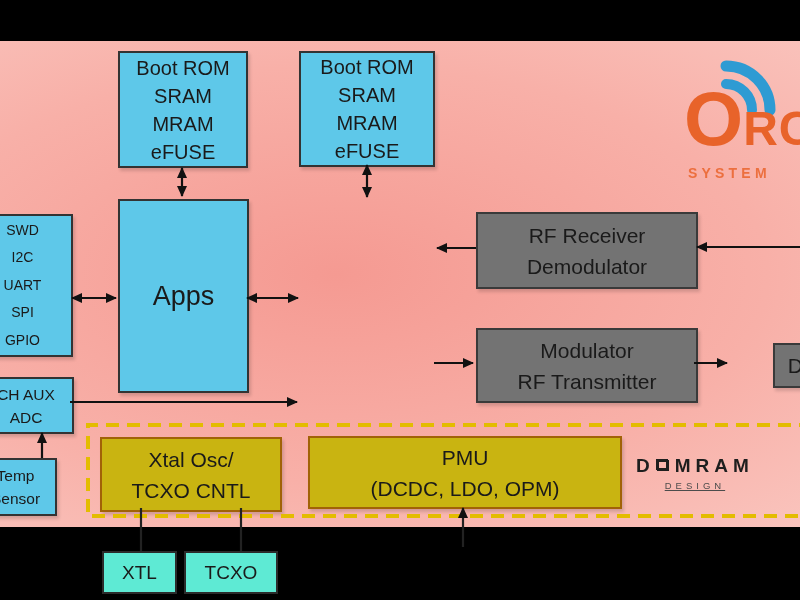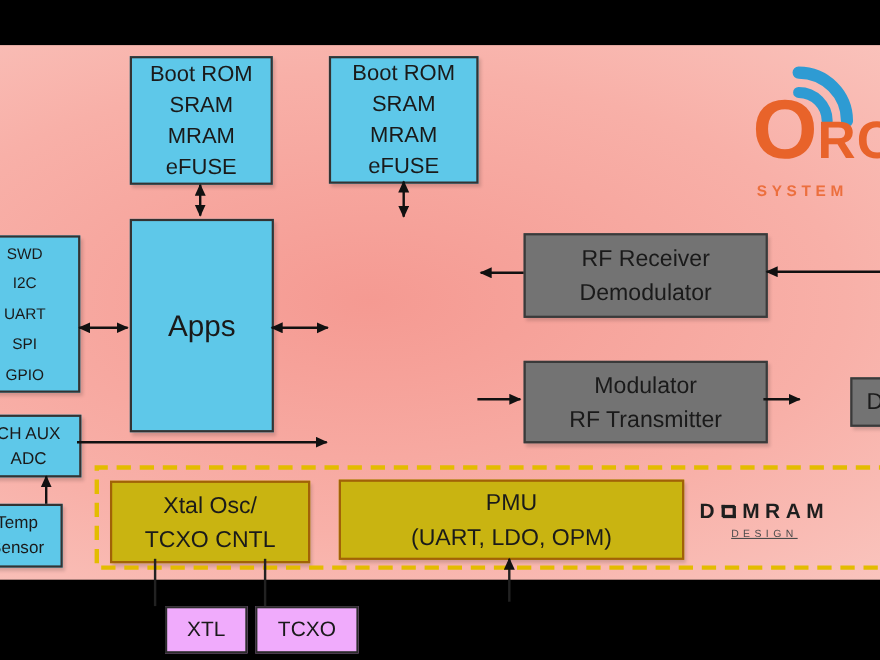--- a/index.html
+++ b/index.html
@@ -7,21 +7,21 @@
   .stage{position:relative;width:800px;height:600px;background:#000;overflow:hidden;
          font-family:"Liberation Sans",sans-serif;color:#1a1a1a;}
   .panel{position:absolute;left:0;top:41px;width:800px;height:486px;
          background:radial-gradient(ellipse 120% 95% at 42% 48%, #f59a92 0%, #f8b0a8 45%, #fbd3cd 95%);}
   .layer{position:absolute;left:0;top:0;z-index:3;pointer-events:none;}
   .block{position:absolute;z-index:2;display:flex;flex-direction:column;justify-content:center;
          align-items:center;text-align:center;box-shadow:2px 3px 3px rgba(0,0,0,0.15);}
   .cyan{background:#5ec8e9;border:2px solid #333;}
   .magenta{background:#737373;border:2px solid #3a3a3a;}
   .olive{background:#c9b411;border:2px solid #a16207;}
-  .cream{background:#f0abfc;border:2px solid #2b2b2b;margin-left:48px;}
+  .cream{background:#5eead4;border:2px solid #2b2b2b;}
   .ln{display:block;}
   .f-lg .ln{font-size:27px;line-height:36px;}
   .f-md .ln{font-size:20px;line-height:28px;}
   .f-rf .ln{font-size:21px;line-height:31px;}
   .f-sm .ln{font-size:14px;line-height:27.5px;}
   .f-xs .ln{font-size:15.5px;line-height:23px;}
   .f-bot .ln{font-size:19px;line-height:22px;}
   
   .orca{position:absolute;left:684px;top:88px;z-index:4;display:flex;align-items:baseline;white-space:nowrap;}
   .orca .big-o{font-size:76px;font-weight:bold;color:#e8632a;line-height:62px;}
@@ -128,21 +128,21 @@
     <span class="ln">DPA</span>
   </div>
 
   <div class="block olive f-rf" style="left:100px;top:437px;width:178px;height:71px">
     <span class="ln">Xtal Osc/</span>
     <span class="ln">TCXO CNTL</span>
   </div>
 
   <div class="block olive f-rf" style="left:308px;top:436px;width:310px;height:69px">
     <span class="ln">PMU</span>
-    <span class="ln">(UART, LDO, OPM)</span>
+    <span class="ln">(DCDC, LDO, OPM)</span>
   </div>
 
   <div class="block cream f-bot" style="left:102px;top:551px;width:71px;height:39px">
     <span class="ln">XTL</span>
   </div>
 
   <div class="block cream f-bot" style="left:184px;top:551px;width:90px;height:39px">
     <span class="ln">TCXO</span>
   </div>
 

